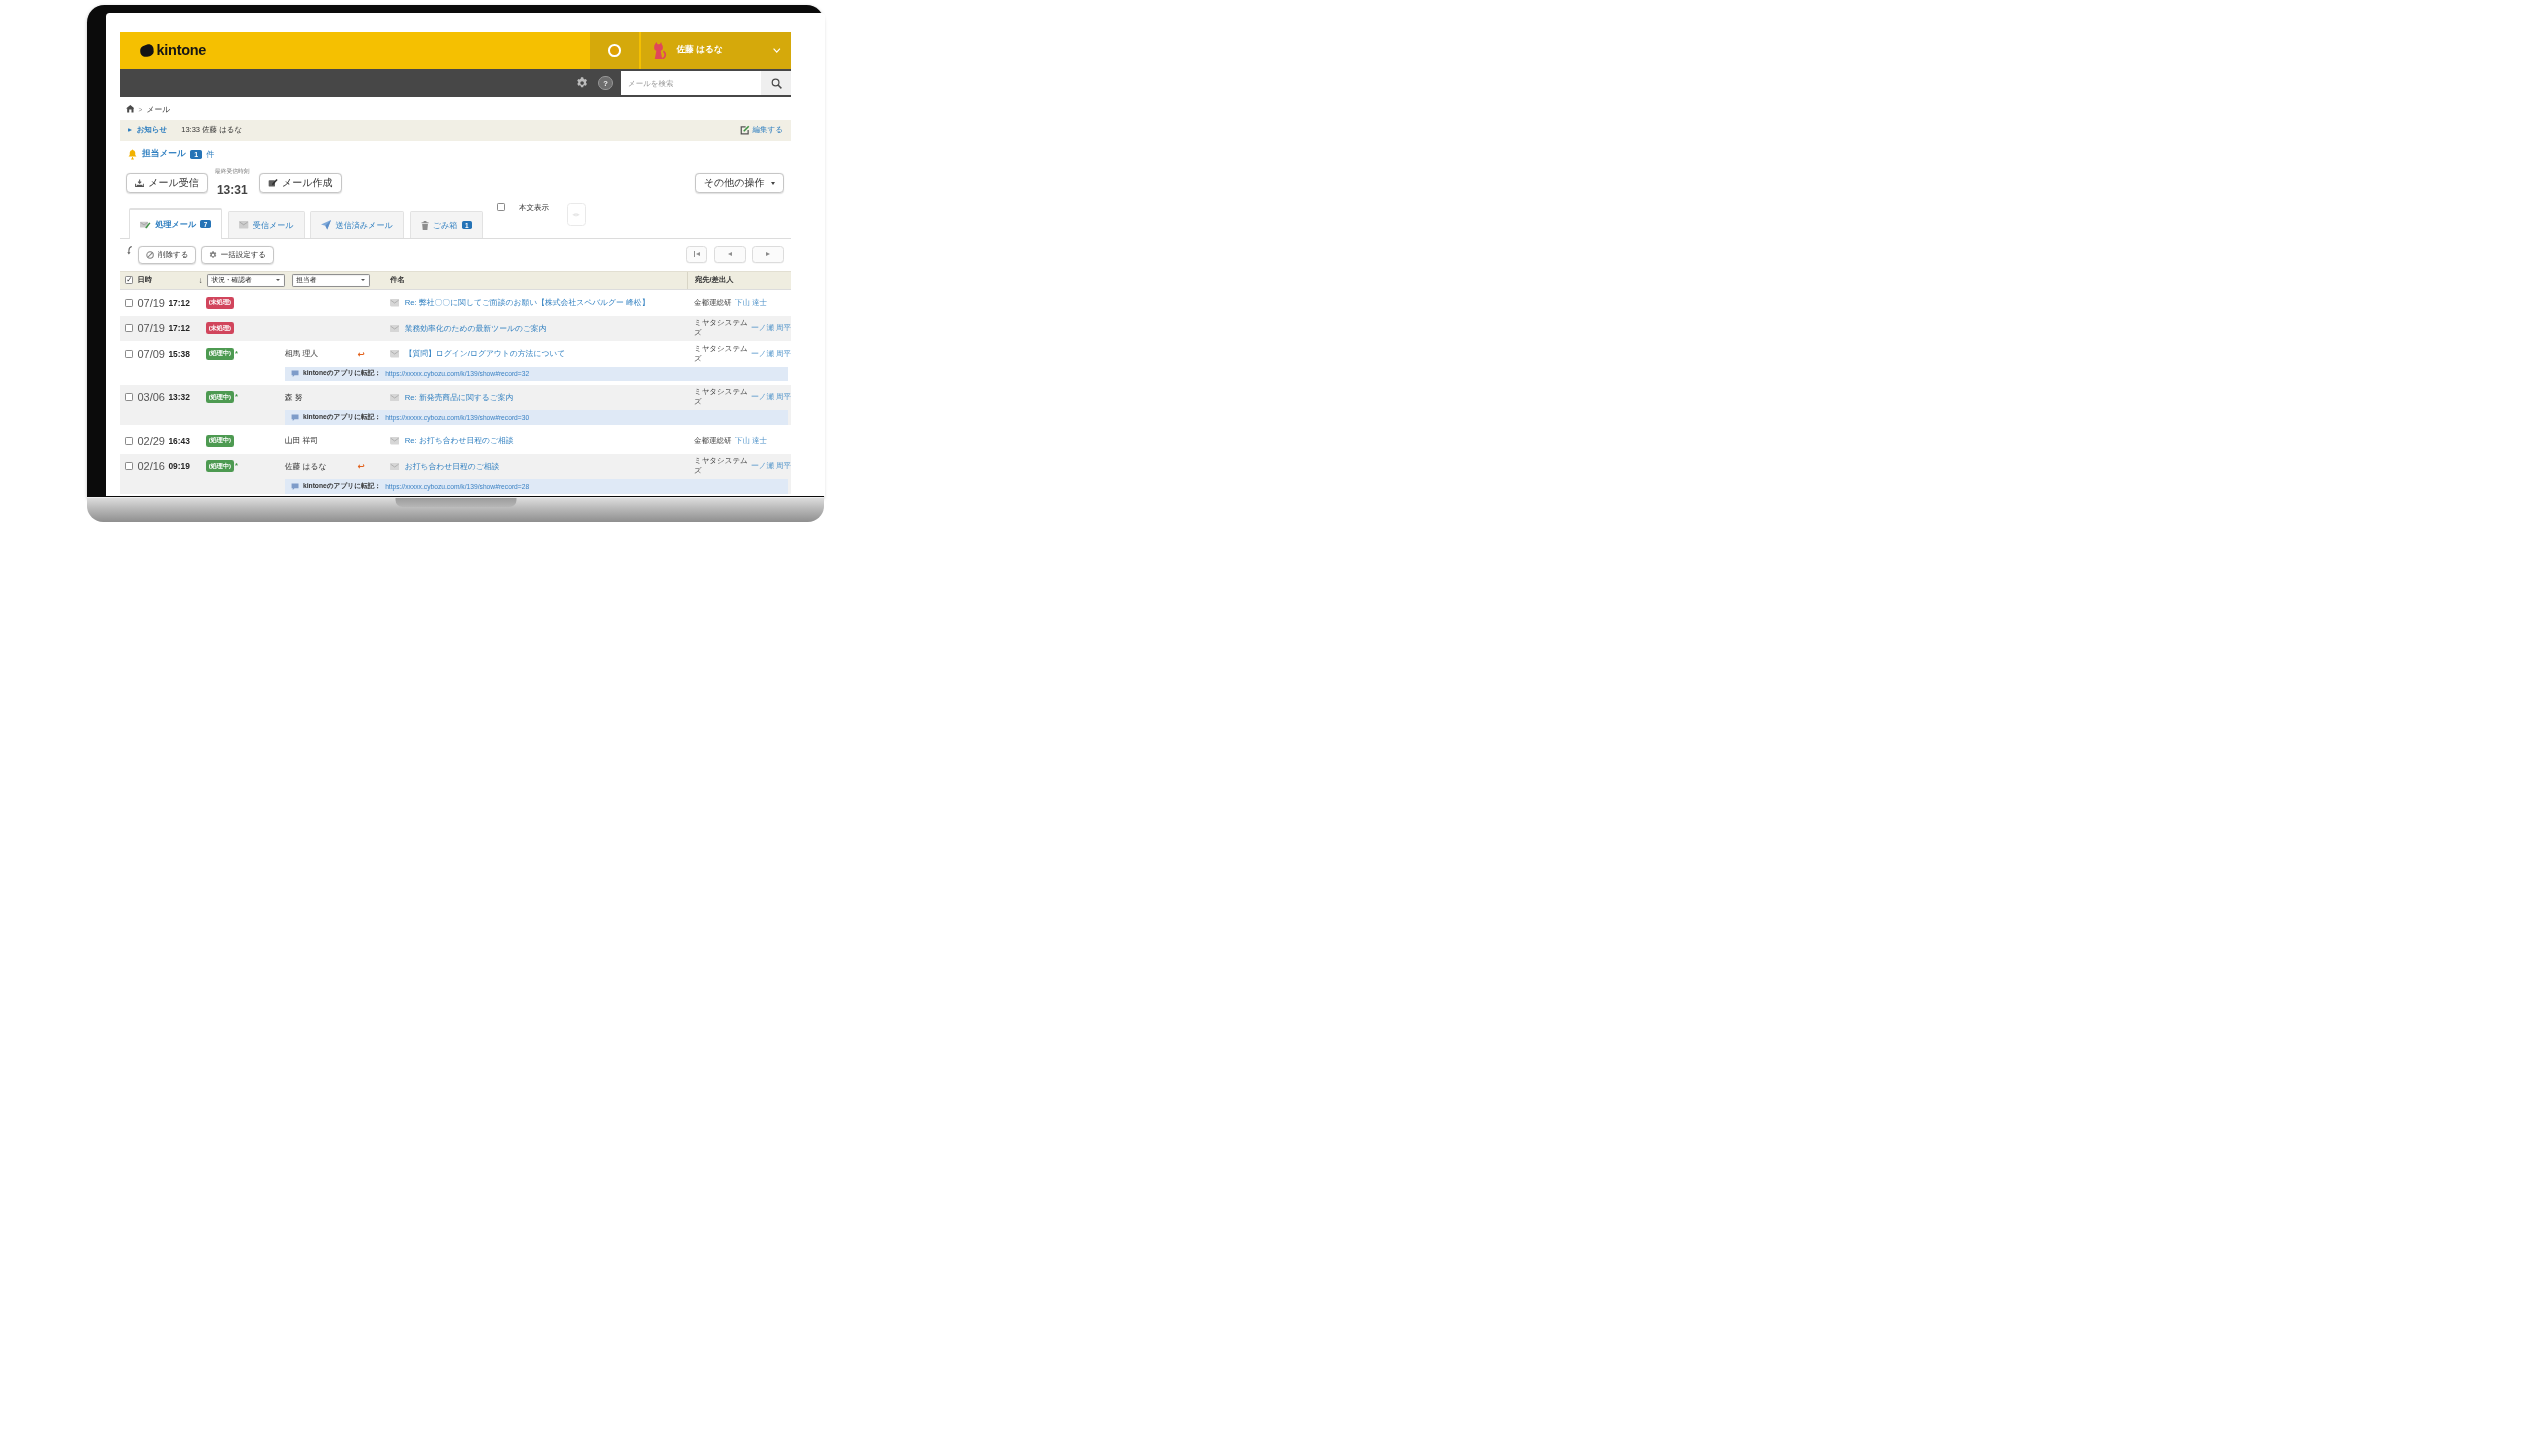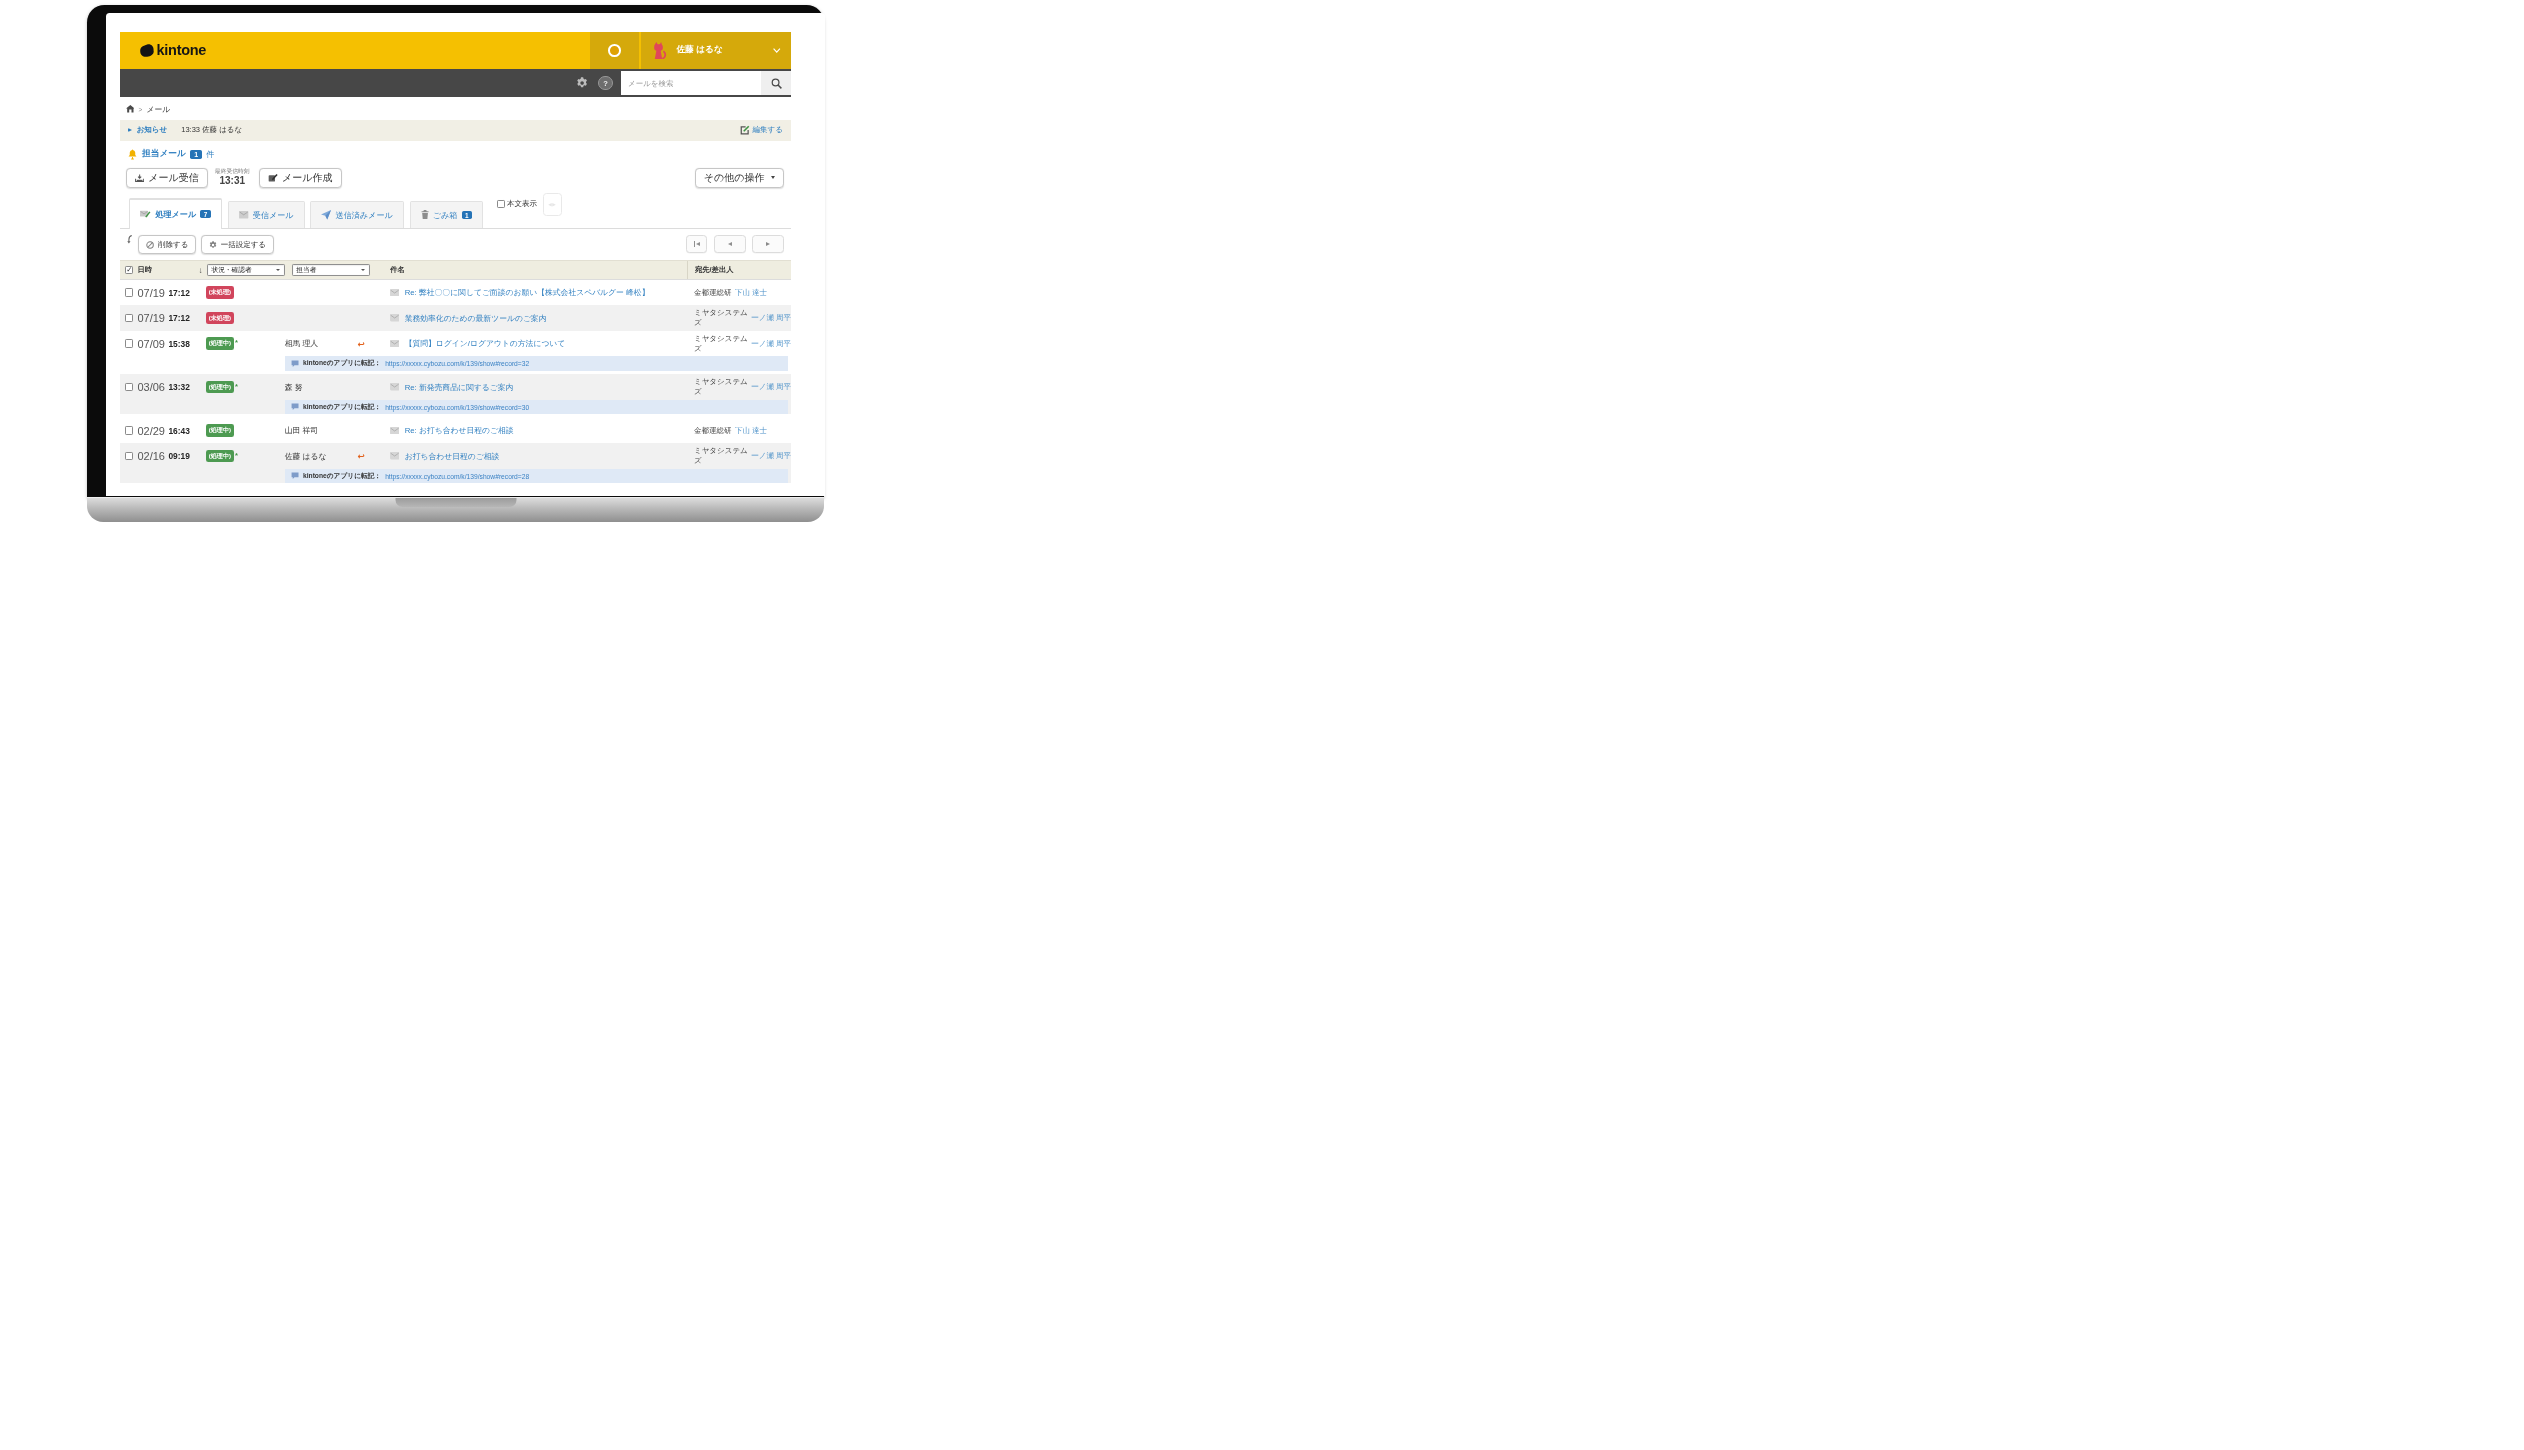--- a/index.html
+++ b/index.html
@@ -48,30 +48,30 @@
 
   .assigned-row{display:flex;align-items:center;padding:7.5px 7px 2.9px 7px;gap:4.1px;}
   .assigned-label{color:var(--c-link,#2f7fc0);font-size:8.7px;font-weight:bold;}
   .count-badge{background:var(--c-badge-blue,#2573b6);color:#fff;font-size:7px;font-weight:bold;padding:1.2px 4.1px;border-radius:1.7px;}
   .assigned-unit{color:var(--c-link,#2f7fc0);font-size:8.1px;}
 
   .buttons-row{display:flex;align-items:center;padding:4.6px 7px 8.1px 5.8px;}
   .btn{display:flex;align-items:center;gap:4.1px;background:#fff;border:0.6px solid #c6c6c6;border-radius:4.1px;height:20px;padding:0 8.1px;font-size:10px;color:#333;box-shadow:0 0.6px 1.2px rgba(0,0,0,.13);cursor:pointer;font-family:inherit;}
   .last-received{margin:0 9.3px 0 7px;text-align:center;line-height:1.25;}
   .lr-label{font-size:5.8px;color:#777;}
-  .lr-time{font-size:10px;color:#444;font-weight:bold;}
+  .lr-time{font-size:12px;color:#444;font-weight:bold;margin-top:8px;}
   .btn-more{margin-left:auto;}
   .caret-down{width:0;height:0;border-top:3.5px solid #444;border-left:2.6px solid transparent;border-right:2.6px solid transparent;margin-left:2.3px;}
 
   
   .tabs-row{display:flex;align-items:flex-end;height:32px;border-bottom:0.6px solid #dcdcdc;padding-left:9.3px;position:relative;}
   .tab{display:flex;align-items:center;gap:4.1px;height:27px;padding:0 10px;background:#f4f4f4;border:0.6px solid #e2e2e2;border-bottom:none;border-radius:1.7px 1.7px 0 0;margin-right:5.8px;font-size:8.1px;color:var(--c-link,#2f7fc0);cursor:pointer;box-sizing:border-box;}
   .tab.active{background:#fff;height:31px;border-top:2.9px solid var(--c-red,#d4465a);border-color:#e0e0e0;font-weight:bold;margin-bottom:-0.6px;z-index:2;}
   .tab .count-badge{font-size:6.4px;padding:0.6px 3.5px;}
-  .body-toggle{display:flex;align-items:center;gap:2px;align-self:center;margin-left:8.1px;margin-bottom:16px;}
+  .body-toggle{display:flex;gap:14px;align-self:center;margin-left:8.1px;margin-bottom:16px;}
   .checkbox{width:8.1px;height:8.1px;border:0.9px solid #8a8a8a;border-radius:1.2px;background:#fff;display:inline-block;box-sizing:border-box;}
   .toggle-ghost{width:17.4px;height:21px;border:0.6px solid #d5d5d5;border-radius:3.5px;margin-left:3.5px;opacity:.5;display:flex;align-items:center;justify-content:center;color:#ccc;font-size:4.6px;letter-spacing:0.6px;}
   .bt-label{font-size:7.5px;color:#333;}
 
   
   .list-actions{display:flex;padding:6.4px 7px 6.4px 5.8px;}
   .btn-sm{height:18.6px;padding:0 7px;font-size:7.5px;gap:3.5px;}
   .ret-arrow{margin-right:4.6px;display:flex;}
   .la-gap{width:4.6px;}
   .pager{margin-left:auto;display:flex;gap:6.4px;}

